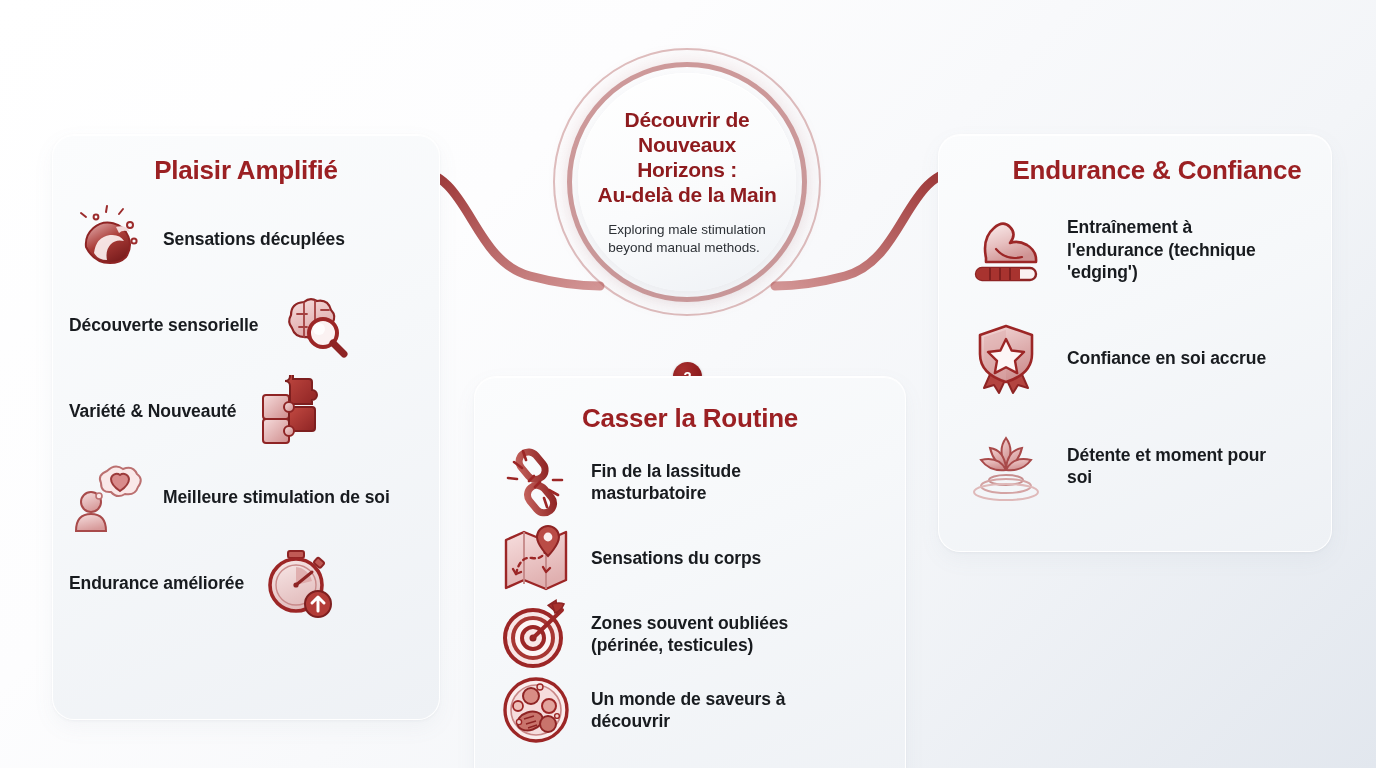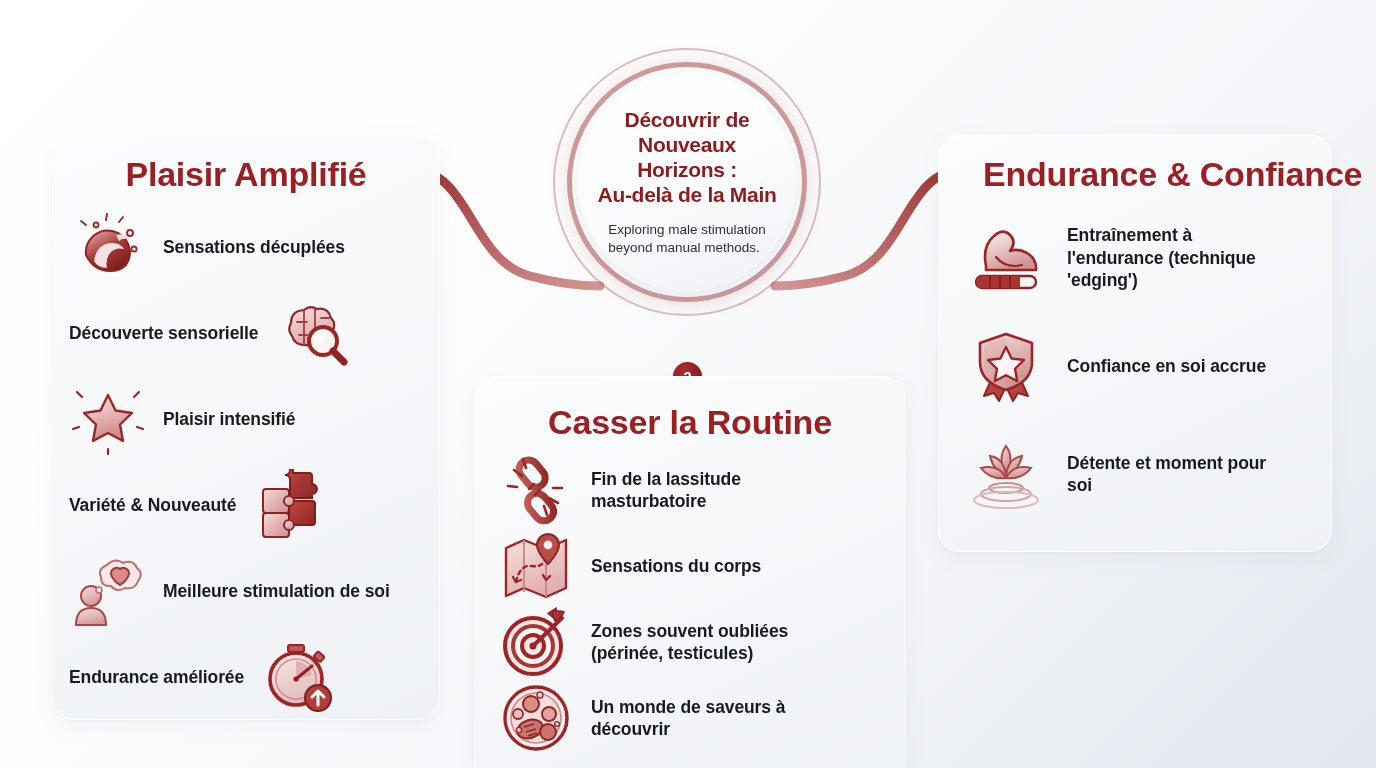--- a/index.html
+++ b/index.html
@@ -24,21 +24,21 @@
                 0 8px 22px rgba(120,130,145,0.06),
                 inset 0 1px 0 rgba(255,255,255,0.9);
   }
   #panel-left   { left: 52px;  top: 134px; width: 388px; height: 586px; }
   #panel-middle { left: 474px; top: 376px; width: 432px; height: 420px; }
   #panel-right  { left: 938px; top: 134px; width: 394px; height: 418px; }
 
   .panel-title {
     text-align: center;
     color: #9b2023;
-    font-size: 34px;
+    font-size: 26px;
     font-weight: bold;
     letter-spacing: -0.2px;
     white-space: nowrap;
   }
   #panel-left   .panel-title { margin-top: 20px; }
   #panel-middle .panel-title { margin-top: 26px; }
   #panel-right  .panel-title { margin-top: 20px; padding-left: 44px; }
 
   .items { margin-top: 10px; }
 
@@ -221,35 +221,20 @@
             <path d="M14 26 q0 -12 13 -13 q6 -5 13 -1 q11 -2 14 9 q6 6 1 14 q2 11 -10 13 q-8 5 -15 0 q-12 1 -15 -9 q-5 -6 -1 -13z" fill="url(#br)" stroke="#8e2424" stroke-width="2.2"></path>
             <path d="M27 14 v34 M38 12 v38 M20 25 h10 M44 21 h8 M44 38 h9 M22 38 h8" stroke="#a44040" stroke-width="1.8" fill="none" stroke-linecap="round"></path>
             <circle cx="46" cy="44" r="14" fill="#fbf2f2" stroke="#9c2626" stroke-width="4"></circle>
             <circle cx="42" cy="40" r="6" fill="#ffffff" opacity="0.85"></circle>
             <path d="M56 54 l11 11" stroke="#8e2424" stroke-width="7" stroke-linecap="round"></path>
           </svg>
         </div>
         <div class="item-label">Découverte sensorielle</div>
       </div>
 
-      <div class="item">
-        <div class="item-icon">
-          <svg viewBox="0 0 72 72">
-            <defs>
-                <linearGradient id="st" x1="0" y1="0" x2="0.3" y2="1">
-              <stop offset="0%" stop-color="#fae6e6"></stop>
-                  <stop offset="100%" stop-color="#d08a8a"></stop>
-            </linearGradient>
-              </defs>
-            <path d="M36 12 l7.5 15.5 L60 30 l-12 11.5 L51 58 L36 50 L21 58 l3 -16.5 L12 30 l16.5 -2.5z" fill="url(#st)" stroke="#9c2626" stroke-width="2.4" stroke-linejoin="round"></path>
-            <path d="M10 14 l-5 -5 M62 14 l5 -5 M36 66 v5 M7 44 l-6 2 M65 44 l6 2" stroke="#9c2626" stroke-width="2.2" stroke-linecap="round" fill="none"></path>
-          </svg>
-        </div>
-        <div class="item-label">Plaisir intensifié</div>
-      </div>
 
       <div class="item icon-right">
         <div class="item-icon">
           <svg viewBox="0 0 72 72">
             <defs>
               <linearGradient id="pz1" x1="0" y1="0" x2="1" y2="1">
                   <stop offset="0%" stop-color="#f6dcdc"></stop>
                   <stop offset="100%" stop-color="#cf8d8d"></stop>
                 </linearGradient>
               <linearGradient id="pz2" x1="0" y1="0" x2="1" y2="1">

